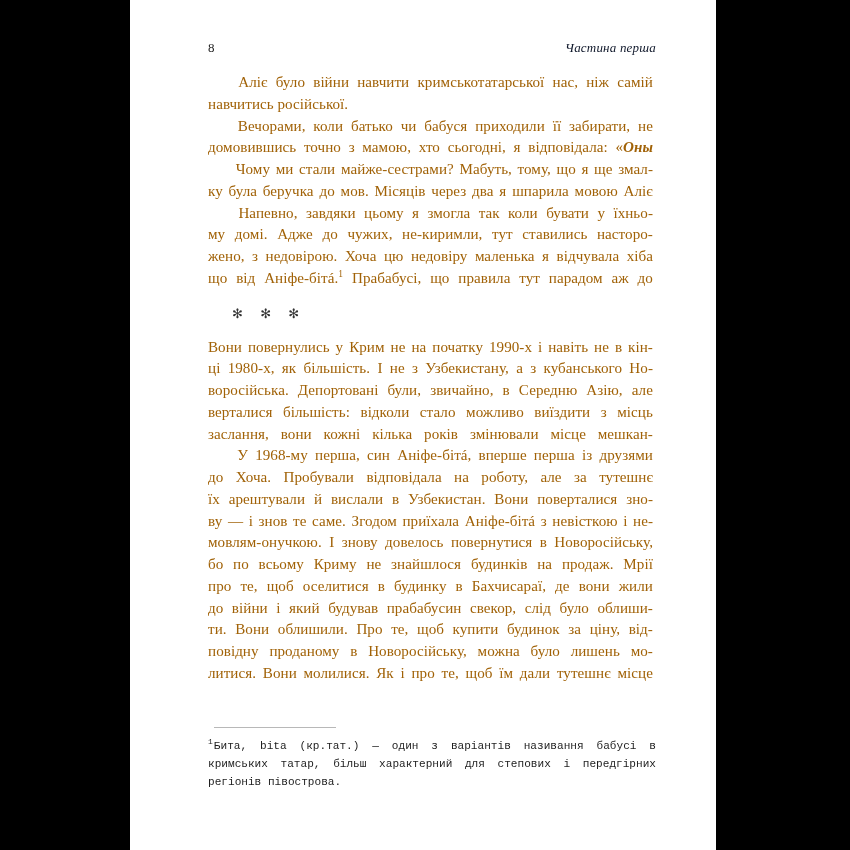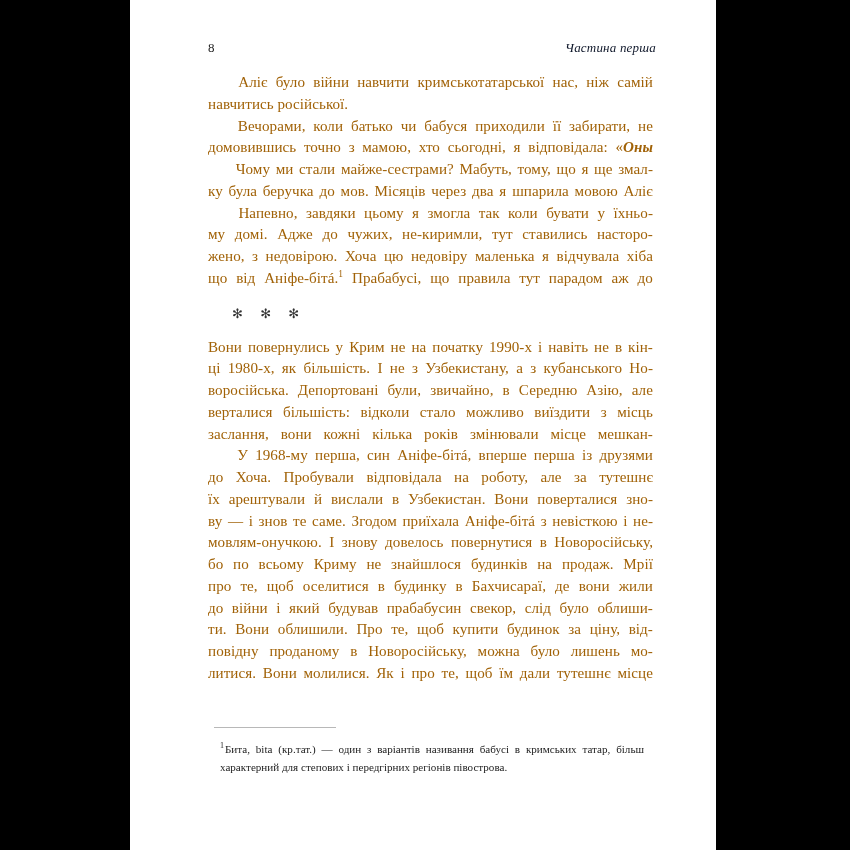--- a/index.html
+++ b/index.html
@@ -122,25 +122,25 @@
     top: 727px;
     width: 448px;
   }
   .footnote-rule {
     width: 122px;
     height: 1px;
     background: #b8b8b8;
     margin: 0 0 9px 6px;
   }
   .footnote {
-    font-family: Liberation Serif, serif;
+    font-family: Liberation Mono, monospace;
     font-size: 11.1px;
     line-height: 18px;
     color: #1d1d1d;
-    margin: 12px;
+    margin: 0;
     text-align: justify;
   }
   .footnote sup {
     font-size: 8px;
     vertical-align: super;
     line-height: 0;
     margin-right: 1px;
   }
 </style>
 </head>

